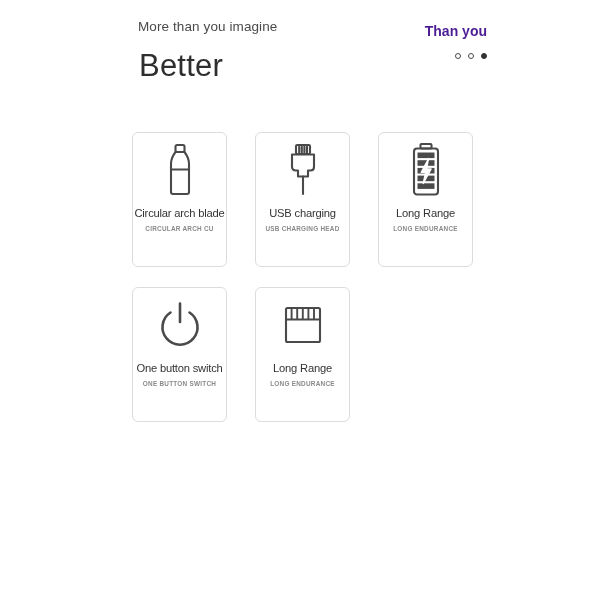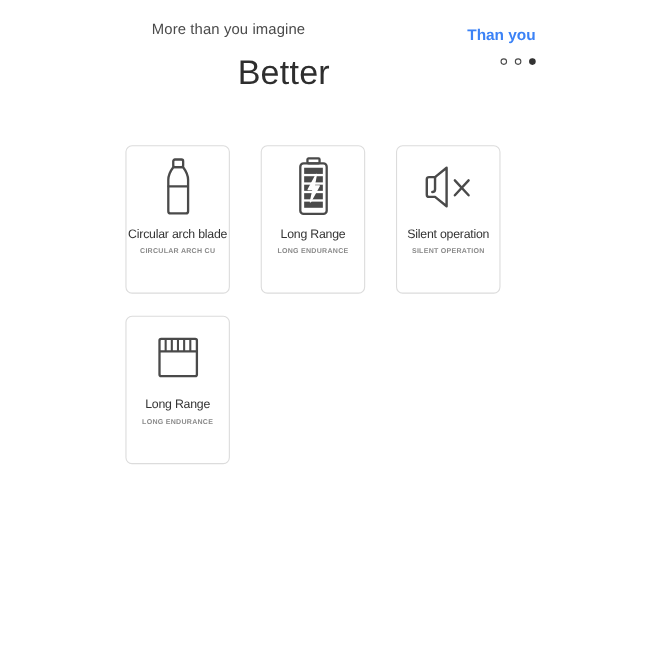--- a/index.html
+++ b/index.html
@@ -51,37 +51,36 @@
     white-space: nowrap;
   }
 
   .headline-big {
     font-size: 31px;
     line-height: 40px;
     color: #2e2e2e;
     font-weight: 400;
     letter-spacing: 0.2px;
     margin-top: 10px;
-    margin-left: 10px;
-    text-align: center;
+    margin-left: 1px;
   }
 
   .header-right {
     position: absolute;
     right: 113px;
     top: 22px;
     width: 120px;
     text-align: right;
   }
 
   .sub-line {
     font-size: 14px;
     line-height: 19px;
     font-weight: 700;
-    color: #3b82f6;
+    color: #4c1d95;
     white-space: nowrap;
   }
 
   .dots {
     margin-top: 12px;
     display: flex;
     justify-content: flex-end;
     gap: 7px;
     align-items: center;
   }
@@ -94,21 +93,21 @@
     background: transparent;
   }
   .dot.active {
     background: #333333;
     border-color: #333333;
   }
 
   
   .grid {
     position: absolute;
-    left: 114px;
+    left: 132px;
     top: 132px;
     width: 342px;
     display: grid;
     grid-template-columns: repeat(3, 95px);
     grid-template-rows: repeat(3, 135px);
     column-gap: 28px;
     row-gap: 20px;
   }
 
   .card {
@@ -190,20 +189,32 @@
           <path d="M12.5 9 C12.5 9 8 15 8 20.5 L8 49 C8 50.2 8.9 51 10 51 L24 51 C25.1 51 26 50.2 26 49 L26 20.5 C26 15 21.5 9 21.5 9 Z"></path>
           <path d="M8.3 26.5 L25.7 26.5"></path>
         </svg>
       </div>
       <div class="card-title">Circular arch blade</div>
       <div class="card-sub">CIRCULAR ARCH CU</div>
     </div>
 
 
 
+    <div class="card">
+      <div class="card-icon">
+        <svg width="44" height="56" viewBox="0 0 44 56" fill="none" stroke="#4a4a4a" stroke-width="2.1" stroke-linejoin="round" stroke-linecap="round">
+          <rect x="15" y="3" width="14" height="9" rx="1.2"></rect>
+          <path d="M18.2 4.8 L18.2 10.4 M20.8 4.8 L20.8 10.4 M23.4 4.8 L23.4 10.4 M26 4.8 L26 10.4"></path>
+          <path d="M11 12.5 L33 12.5 L33 25 C33 27 31.5 28.5 29.5 28.5 L27 28.5 L27 34.5 L17 34.5 L17 28.5 L14.5 28.5 C12.5 28.5 11 27 11 25 Z"></path>
+          <path d="M22 34.5 L22 52"></path>
+        </svg>
+      </div>
+      <div class="card-title">USB charging</div>
+      <div class="card-sub">USB CHARGING HEAD</div>
+    </div>
 
     <div class="card">
       <div class="card-icon">
         <svg width="34" height="56" viewBox="0 0 34 56" fill="none">
           <g stroke="#4a4a4a" stroke-width="2.1" stroke-linejoin="round" fill="none">
             <rect x="11.5" y="2" width="11" height="4.5" rx="1"></rect>
             <rect x="5" y="6.5" width="24" height="46" rx="3"></rect>
           </g>
           <g fill="#4a4a4a">
             <rect x="8.5" y="10.5" width="17" height="5.6"></rect>
@@ -212,32 +223,31 @@
             <rect x="8.5" y="33.6" width="17" height="5.6"></rect>
             <rect x="8.5" y="41.3" width="17" height="5.6"></rect>
           </g>
           <path d="M19.6 16.5 L12.2 30.4 L16.6 30.4 L14.2 41.5 L22.2 27.0 L17.6 27.0 Z" fill="#ffffff" stroke="#ffffff" stroke-width="1.3" stroke-linejoin="round"></path>
         </svg>
       </div>
       <div class="card-title">Long Range</div>
       <div class="card-sub">LONG ENDURANCE</div>
     </div>
 
-
-    <div class="card">
-      <div class="card-icon">
-        <svg width="52" height="40" viewBox="0 0 52 40" fill="none" stroke="#4a4a4a" stroke-width="2.2" stroke-linejoin="round" stroke-linecap="round">
-          <path d="M6 13 L6 27 C6 28.2 6.9 29 8 29 L13.5 29 L24 37.5 L24 2.5 L13.5 11 L8 11 C6.9 11 6 11.8 6 13 Z"></path>
-          <path d="M13.5 11 L13.5 22 C13.5 23.4 12.5 24.5 11 24.5"></path>
-          <path d="M31.5 14 L44 27.5 M44 14 L31.5 27.5"></path>
-        </svg>
-      </div>
-      <div class="card-title">Silent operation</div>
-      <div class="card-sub">SILENT OPERATION</div>
-    </div>
+    <div class="card">
+      <div class="card-icon">
+        <svg width="46" height="50" viewBox="0 0 46 50" fill="none" stroke="#4a4a4a" stroke-width="2.6" stroke-linecap="round">
+          <path d="M13.5 12.5 A17.5 17.5 0 1 0 32.5 12.5"></path>
+          <path d="M23 3.5 L23 22"></path>
+        </svg>
+      </div>
+      <div class="card-title">One button switch</div>
+      <div class="card-sub">ONE BUTTON SWITCH</div>
+    </div>
+
 
     <div class="card">
       <div class="card-icon">
         <svg width="42" height="42" viewBox="0 0 42 42" fill="none" stroke="#4a4a4a" stroke-width="2.1" stroke-linejoin="round">
           <rect x="4" y="4" width="34" height="34" rx="1.5"></rect>
           <path d="M4 15.5 L38 15.5"></path>
           <path d="M9.6 4.6 L9.6 15.5 M15.2 4.6 L15.2 15.5 M20.8 4.6 L20.8 15.5 M26.4 4.6 L26.4 15.5 M32 4.6 L32 15.5" stroke-width="1.9"></path>
         </svg>
       </div>
       <div class="card-title">Long Range</div>

